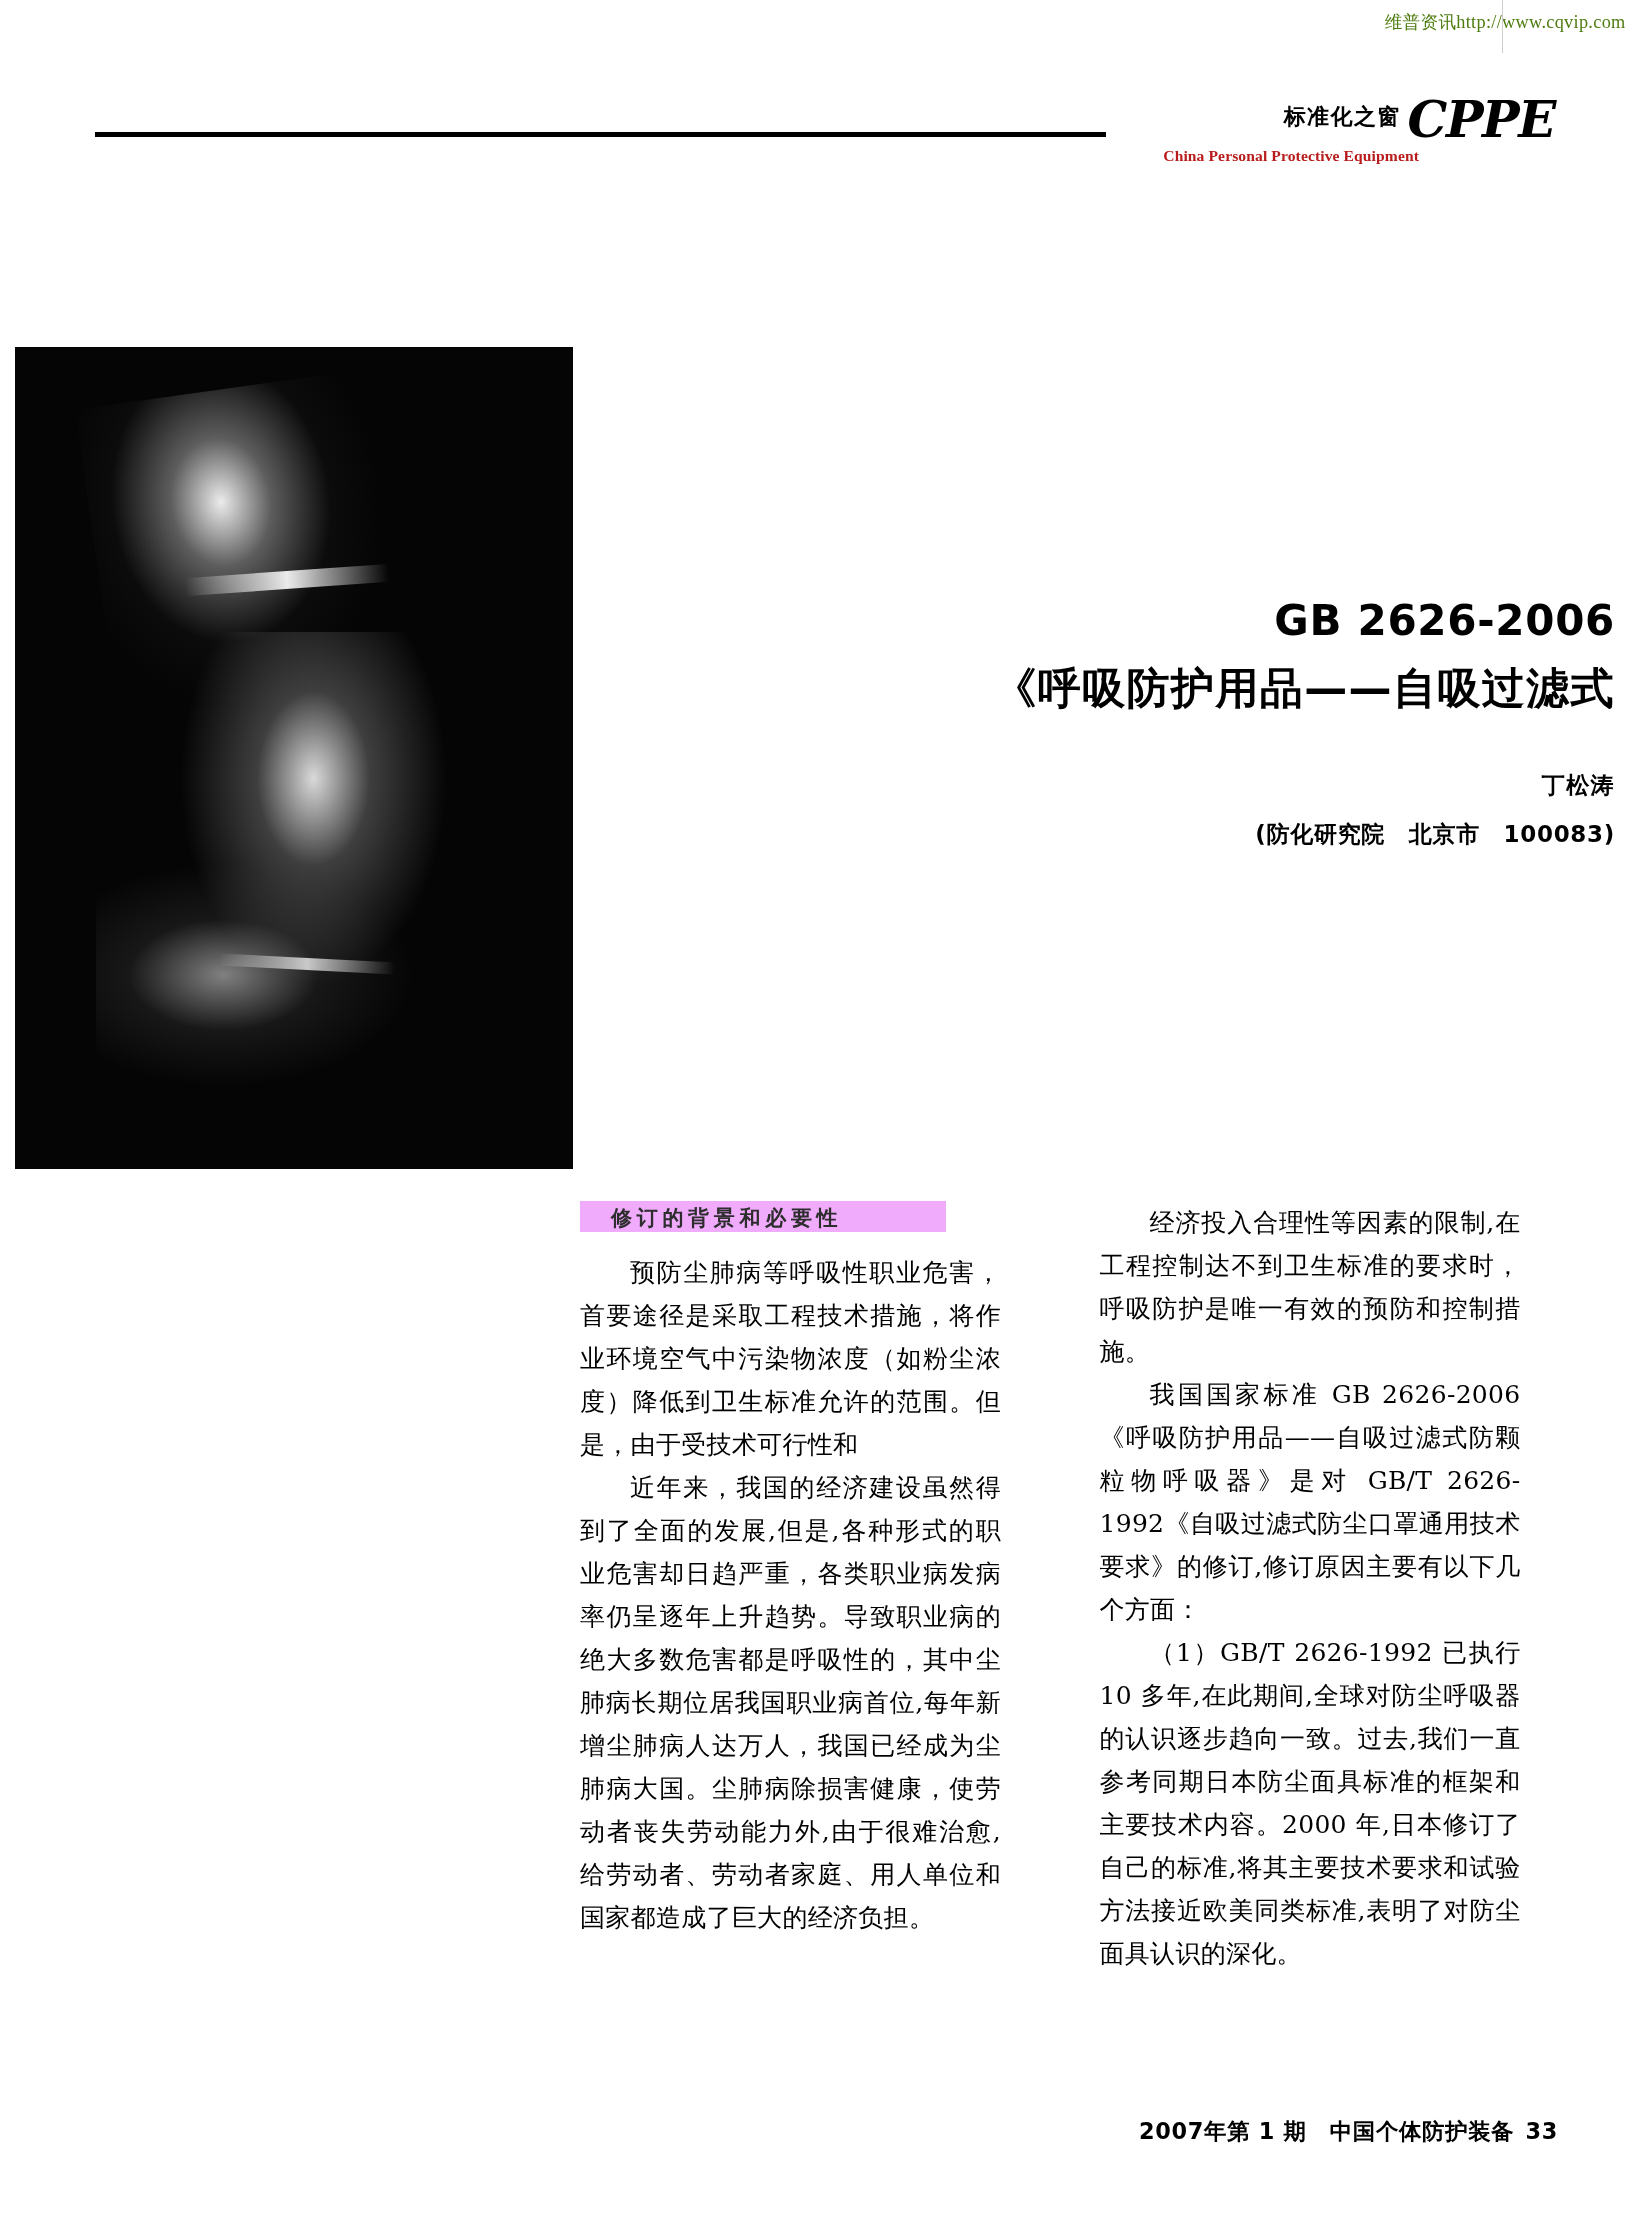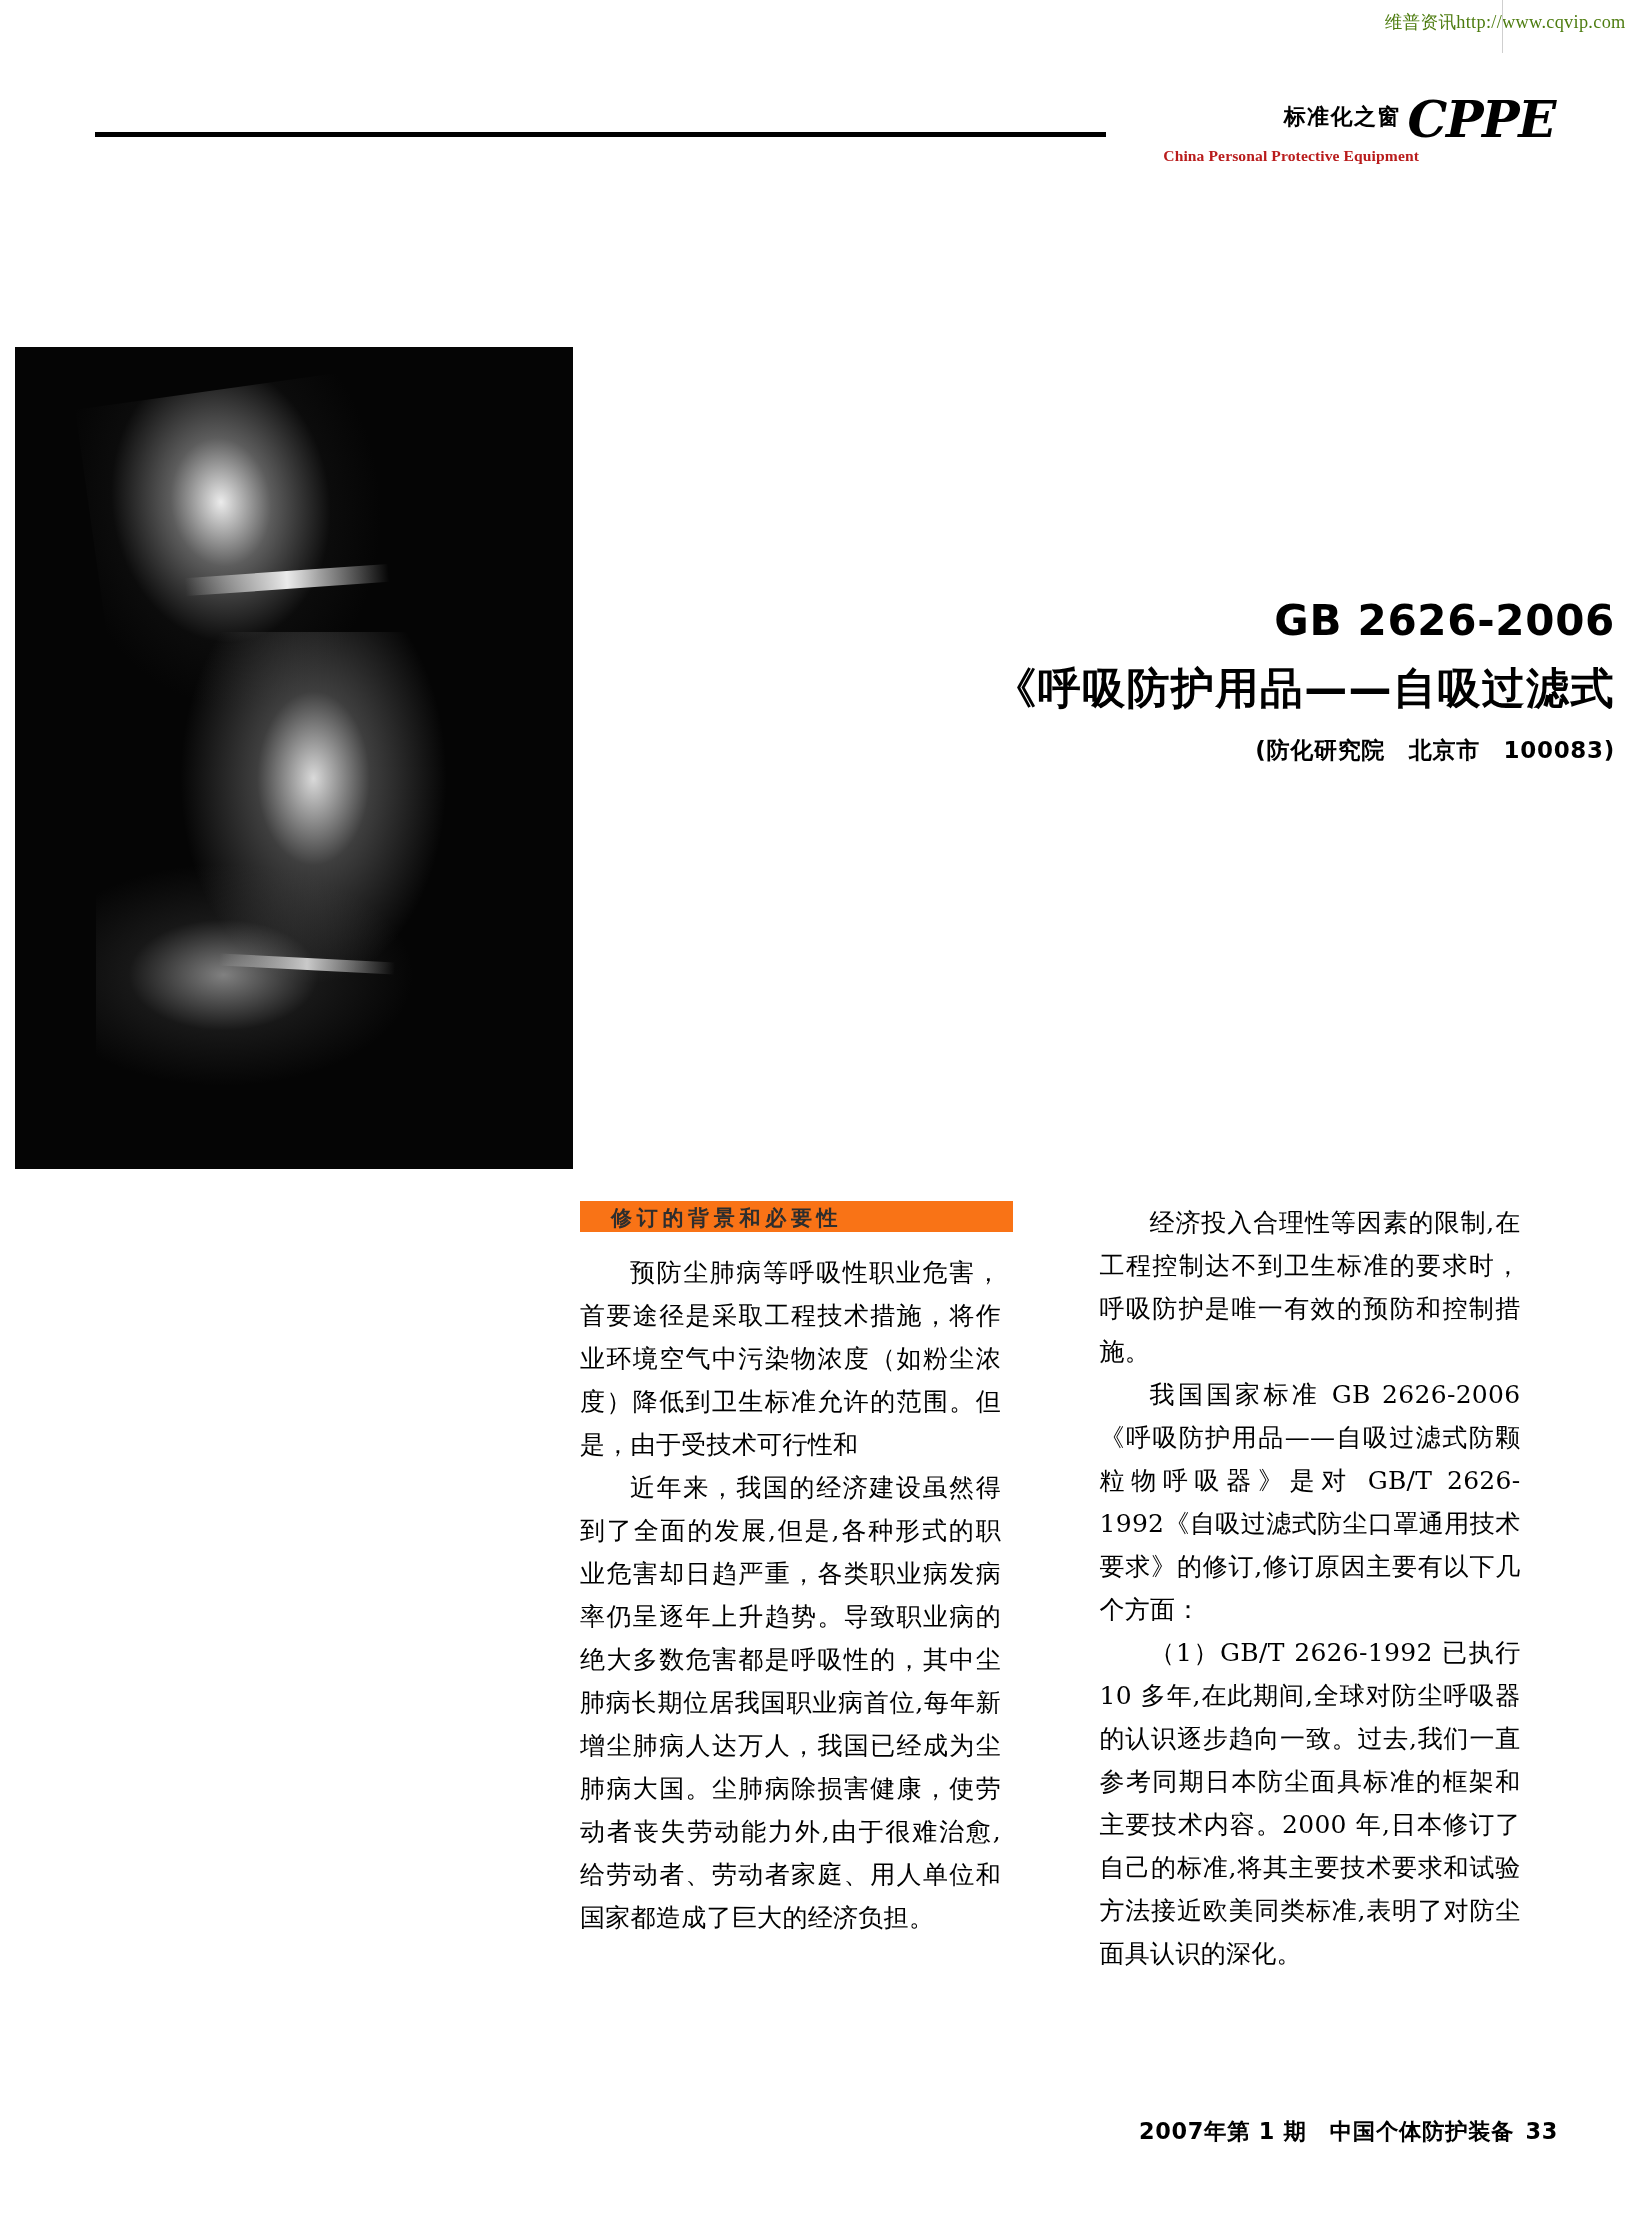--- a/index.html
+++ b/index.html
@@ -181,23 +181,23 @@
     width: 950px;
   }
   .col {
     width: 421px;
     display: inline-block;
     vertical-align: top;
   }
   .col-left { margin-right: 95px; }
 
   .section-banner {
-    width: 433px;
+    width: 366px;
     height: 31px;
-    background: #f97316;
+    background: #f0abfc;
     margin-bottom: 19px;
     position: relative;
     overflow: hidden;
   }
   .section-banner span {
     position: absolute;
     left: 31px;
     top: 2.7px;
     color: #2d2d2d;
     font-family: "DejaVu Sans", sans-serif;
@@ -254,20 +254,21 @@
     <div class="grad1"></div>
     <div class="grad2"></div>
     <div class="grad3"></div>
     <div class="streak"></div>
     <div class="streak2"></div>
   </div>
 
   <div class="titleblock">
     <div class="title-en">GB 2626-2006</div>
     <div class="title-cn1">《呼吸防护用品——自吸过滤式</div>
+    <div class="byline">丁松涛</div>
     <div class="affil">(防化研究院　北京市　100083)</div>
   </div>
 
   <div class="columns">
     <div class="col col-left">
       <div class="section-banner">
         <span>修订的背景和必要性</span>
       </div>
       <p class="body">预防尘肺病等呼吸性职业危害，首要途径是采取工程技术措施，将作业环境空气中污染物浓度（如粉尘浓度）降低到卫生标准允许的范围。但是，由于受技术可行性和</p>
       <p class="body">近年来，我国的经济建设虽然得到了全面的发展,但是,各种形式的职业危害却日趋严重，各类职业病发病率仍呈逐年上升趋势。导致职业病的绝大多数危害都是呼吸性的，其中尘肺病长期位居我国职业病首位,每年新增尘肺病人达万人，我国已经成为尘肺病大国。尘肺病除损害健康，使劳动者丧失劳动能力外,由于很难治愈,给劳动者、劳动者家庭、用人单位和国家都造成了巨大的经济负担。</p>

